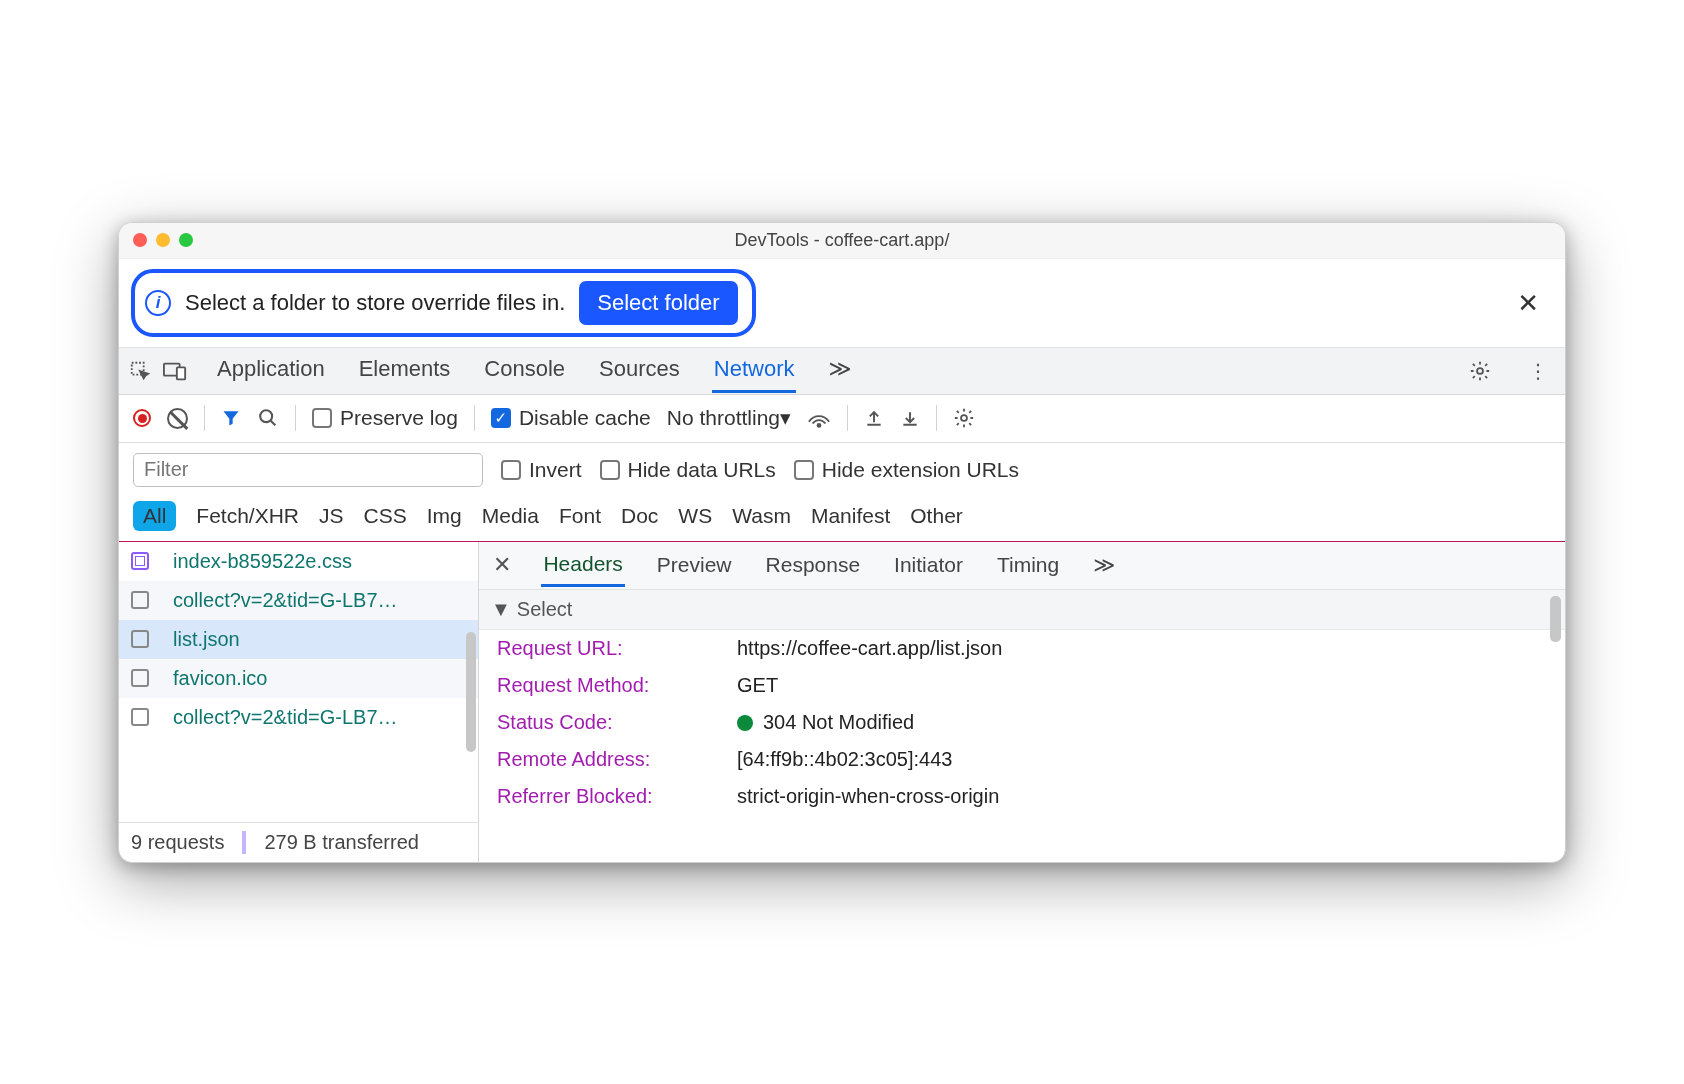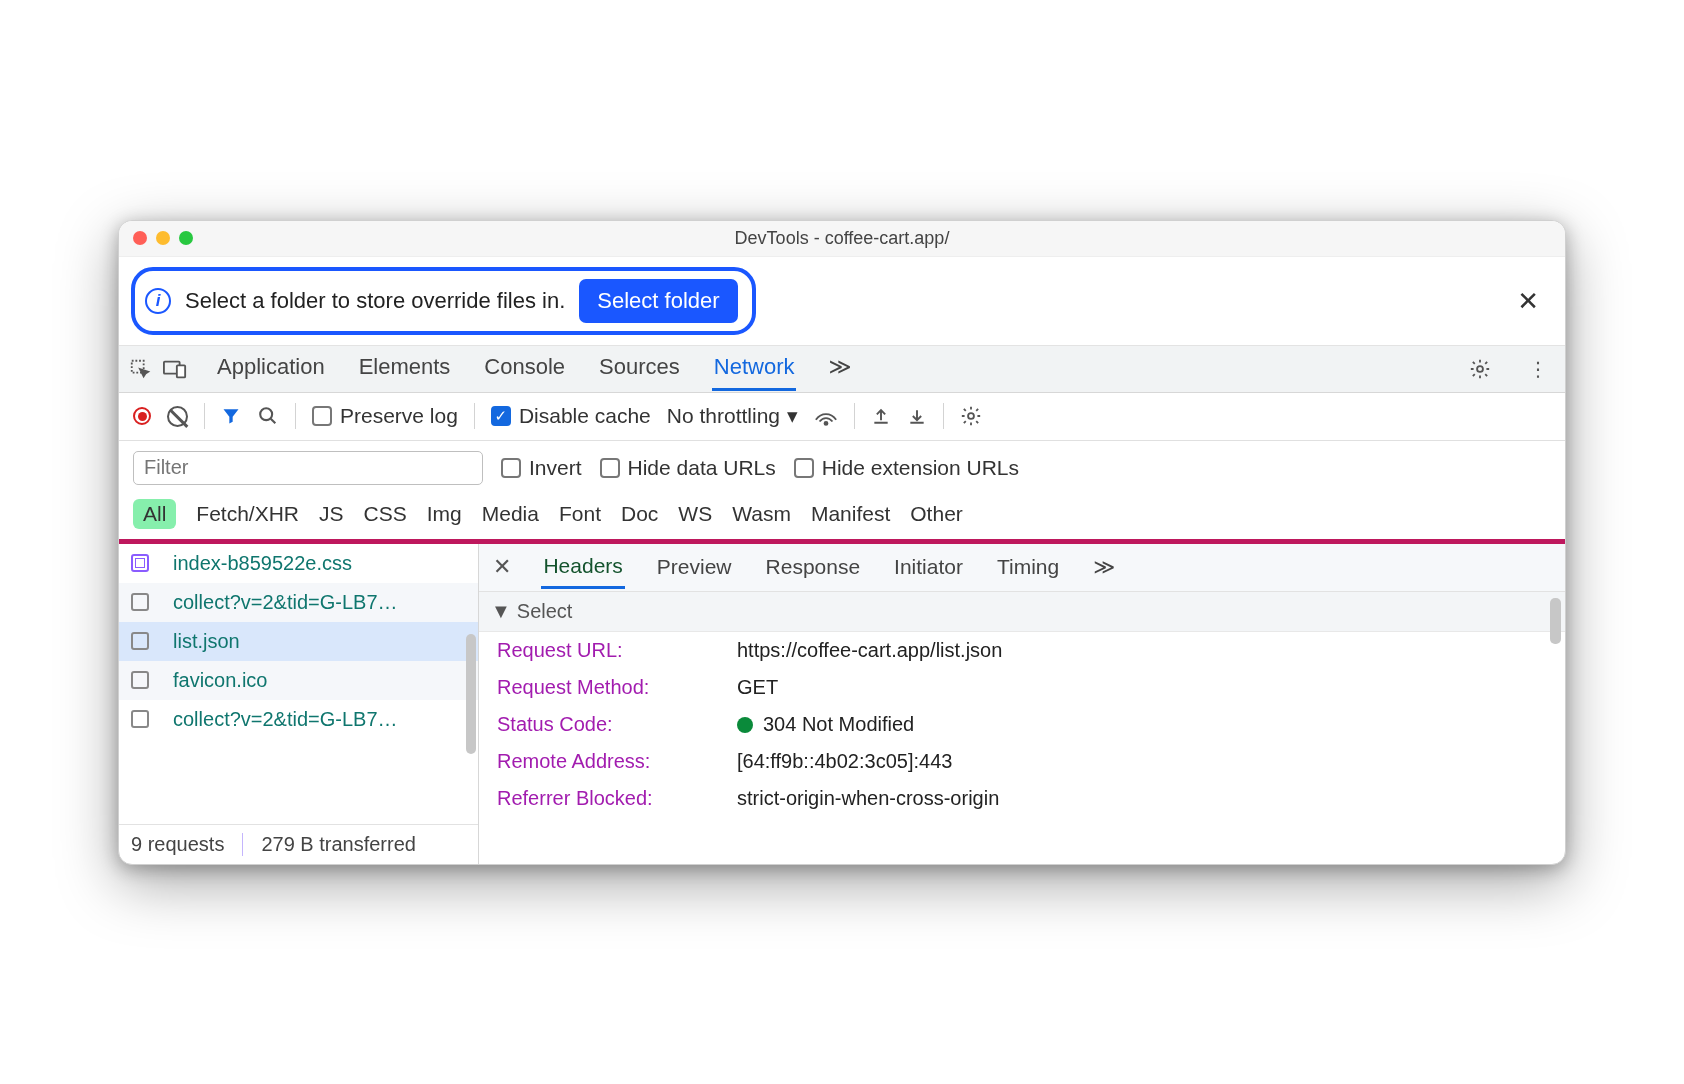--- a/index.html
+++ b/index.html
@@ -71,51 +71,51 @@
   .ic-btn { cursor:pointer; display:flex; align-items:center; }
   .rec { width:18px;height:18px;border:2.5px solid #d92020;border-radius:50%;display:inline-flex;align-items:center;justify-content:center;}
   .rec::after{content:"";width:9px;height:9px;background:#d92020;border-radius:50%;}
   .nosign { width:21px;height:21px;border:2.5px solid #555;border-radius:50%;position:relative;display:inline-block;}
   .nosign::after{content:"";position:absolute;width:24px;height:2.5px;background:#555;top:9px;left:-2px;transform:rotate(45deg);}
   .sep { width:1px; height:26px; background:#d3d3d3;}
   .funnel { color:#1368df; font-size:20px;}
   .chk { display:flex; align-items:center; gap:8px; cursor:pointer;}
   .box { width:20px;height:20px;border:2px solid #777;border-radius:4px;display:inline-flex;align-items:center;justify-content:center;}
   .box.checked { background:#1368df;border-color:#1368df;color:#fff;font-size:15px;}
-  .sel { display:flex;align-items:center;gap:7px;cursor:pointer;}
+  .sel { display:flex;align-items:center;gap:0;cursor:pointer;}
   .filterbar {
     display:flex;align-items:center;flex-wrap:wrap;gap:14px 18px;
-    padding:10px 14px;border-bottom:5px solid #be185d;font-size:21px;color:#333;
+    padding:10px 14px;border-bottom:1px solid #be185d;font-size:21px;color:#333;
   }
   .filter-input {
     width:350px;height:34px;border:1px solid #bfbfbf;border-radius:5px;
     padding:0 10px;font-size:20px;color:#777;
   }
   .type-filters { display:flex; gap:20px; width:100%; flex-wrap:wrap; align-items:center;}
-  .pill { background:#86efac;border-radius:6px;padding:3px 10px;}
+  .pill { background:#0ea5e9;border-radius:6px;padding:3px 10px;}
   .extra-filters{display:flex;gap:26px;width:100%;}
   .split {
     display:flex; height:320px;
   }
   .left {
     width:360px;border-right:1px solid #d7d7d7;display:flex;flex-direction:column;
   }
   .left-head {
     padding:10px 12px;font-size:21px;color:#333;border-bottom:1px solid #e2e2e2;background:#f6f8fa;
   }
   .rows { flex:1; overflow-y:auto; position:relative;}
   .row { display:flex;align-items:center;gap:24px;padding:8px 12px;font-size:20px;color:#0f766e;cursor:pointer;white-space:nowrap;overflow:hidden;text-overflow:ellipsis;}
   .row:nth-child(even){background:#f5f7fa;}
   .row.selected { background:#d9e7fb;}
   .row .ric { width:18px;height:18px;border:2px solid #888;border-radius:3px;flex:0 0 auto;}
   .row .ric.css { border-color:#8a5cff;position:relative;}
   .row .ric.css::after{content:"";position:absolute;inset:2px;border:1.5px solid #8a5cff;}
   .scrollthumb{position:absolute;right:2px;top:90px;width:10px;height:120px;background:#c7c7c7;border-radius:5px;}
   .statusbar { display:flex;gap:18px;padding:8px 12px;font-size:20px;color:#444;border-top:1px solid #e2e2e2;}
-  .statusbar span:nth-child(1){border-right:1px solid #c4b5fd;padding-right:18px;}
+  .statusbar span:nth-child(1){border-right:4px solid #c4b5fd;padding-right:18px;}
   .right-pane { flex:1; display:flex; flex-direction:column; position:relative;}
   .detail-tabs {
     display:flex;align-items:center;gap:30px;padding:0 14px;height:48px;
     border-bottom:1px solid #e2e2e2;font-size:21px;color:#444;background:#f6f8fa;
   }
   .detail-tabs .dtab{cursor:pointer;padding:8px 2px;}
   .detail-tabs .dtab.active{color:#14532d;border-bottom:3px solid #1368df;font-weight:500;}
   .detail-tabs .xb{font-size:22px;color:#555;cursor:pointer;}
   .section-head{display:flex;align-items:center;gap:6px;padding:8px 12px;font-size:20px;color:#555;background:#f3f5f7;border-bottom:1px solid #e8e8e8;}
   .kv{display:flex;gap:30px;padding:7px 18px;font-size:20px;}

